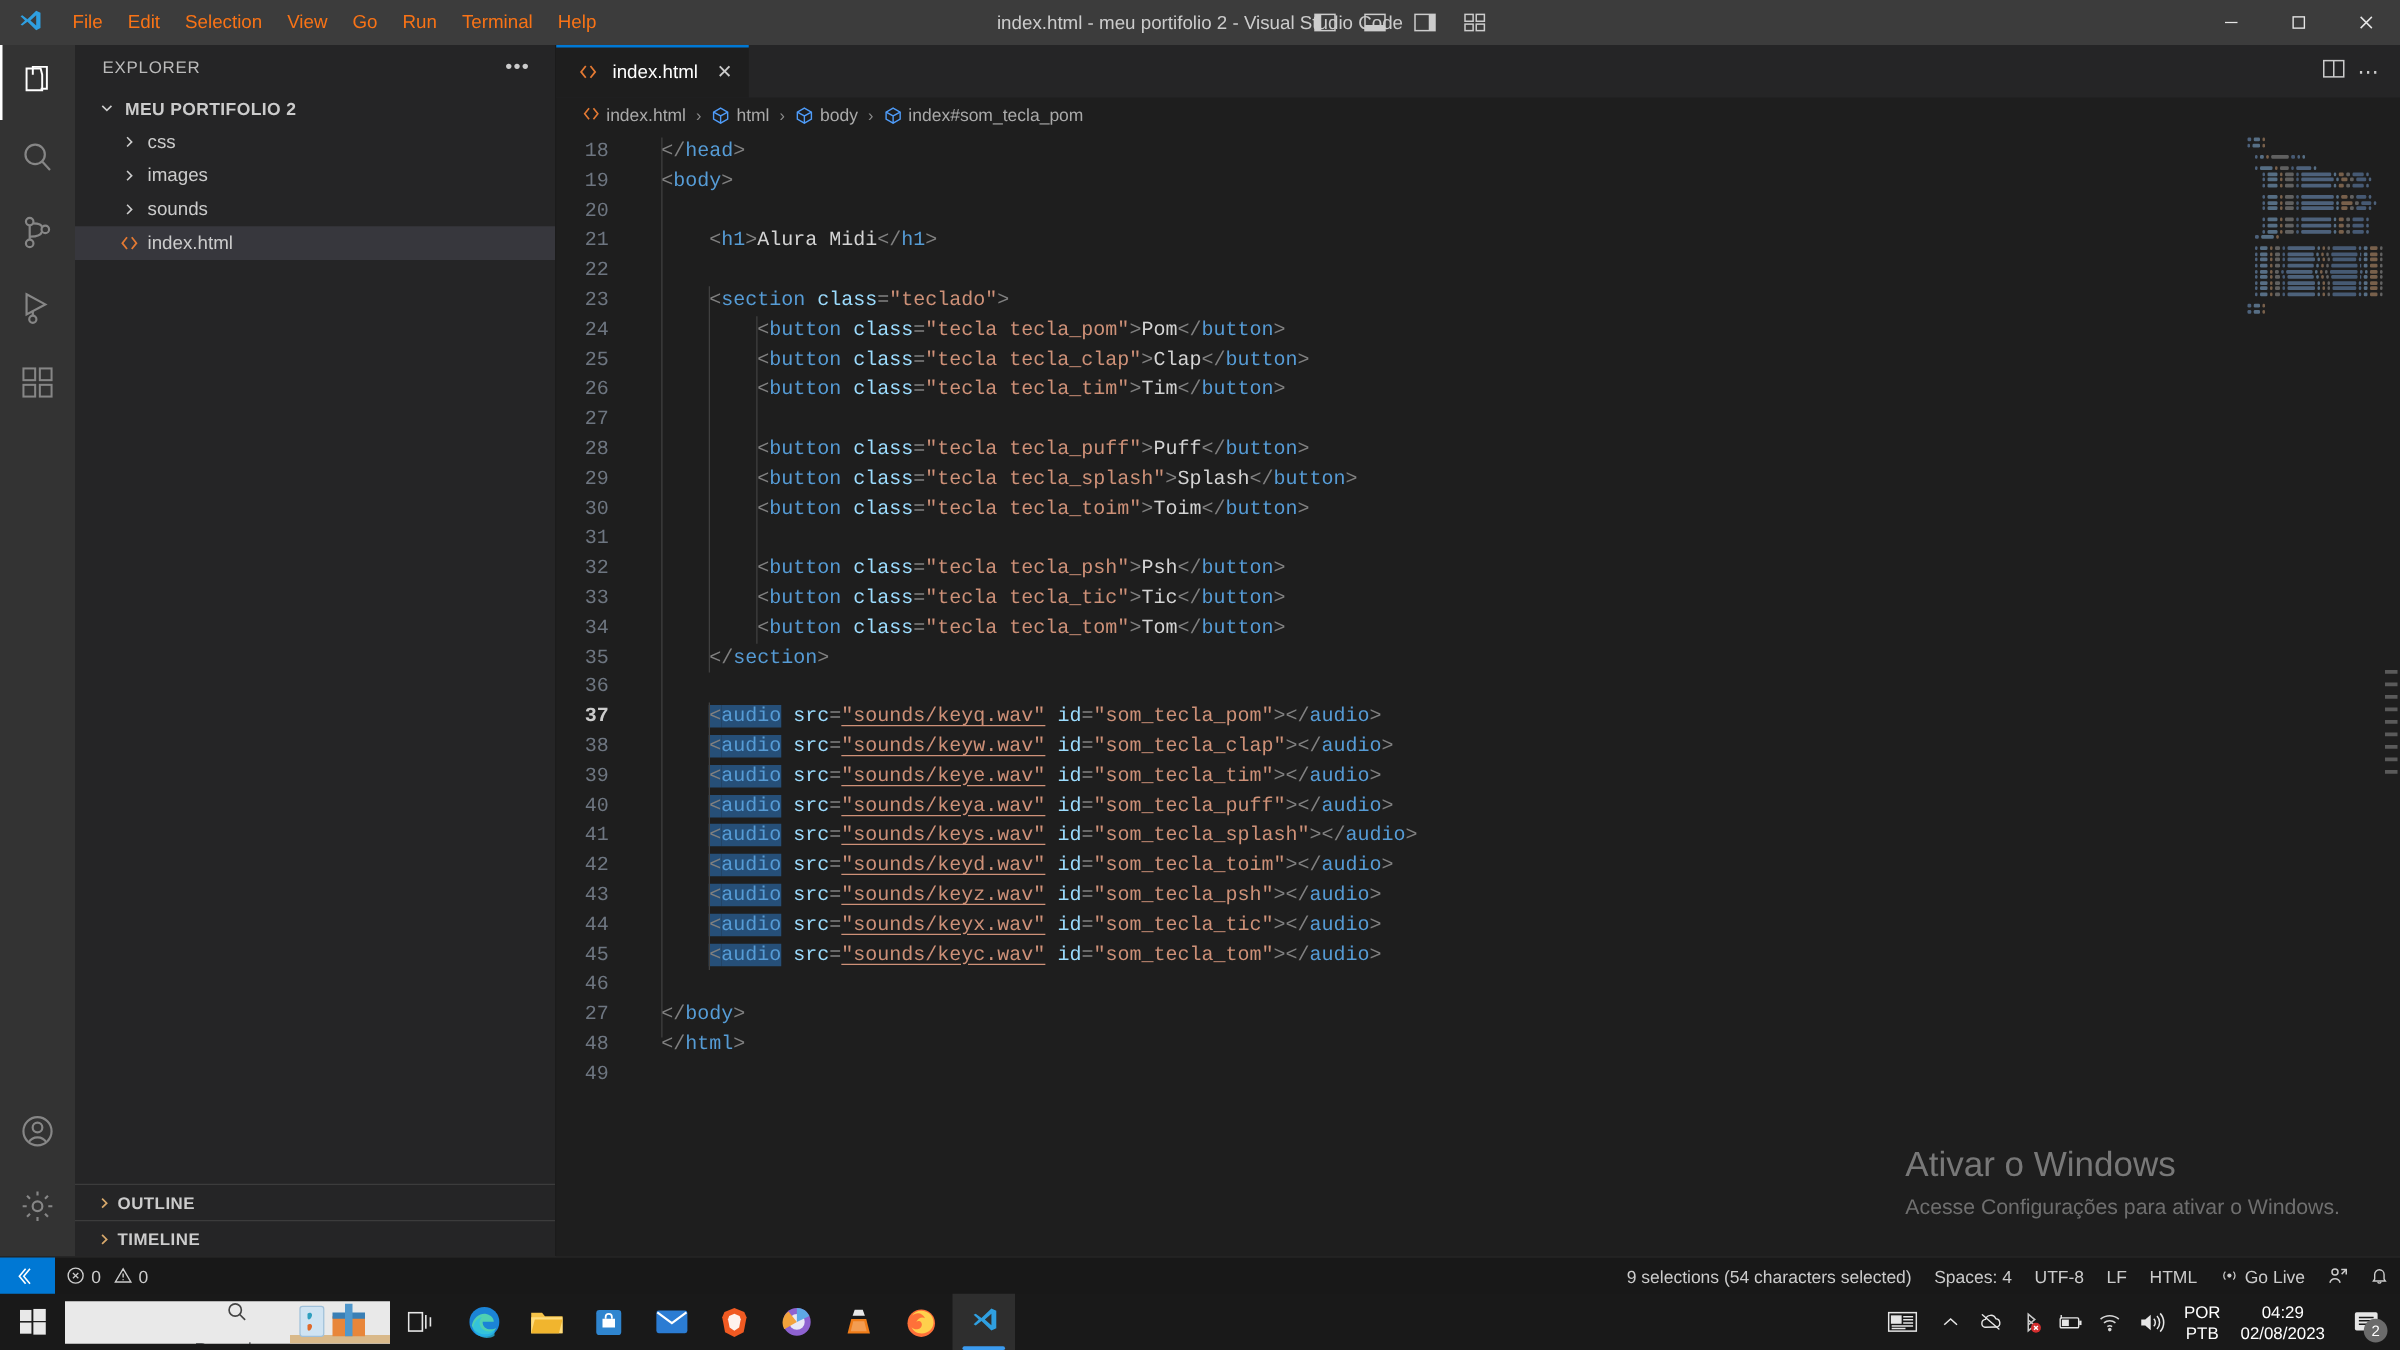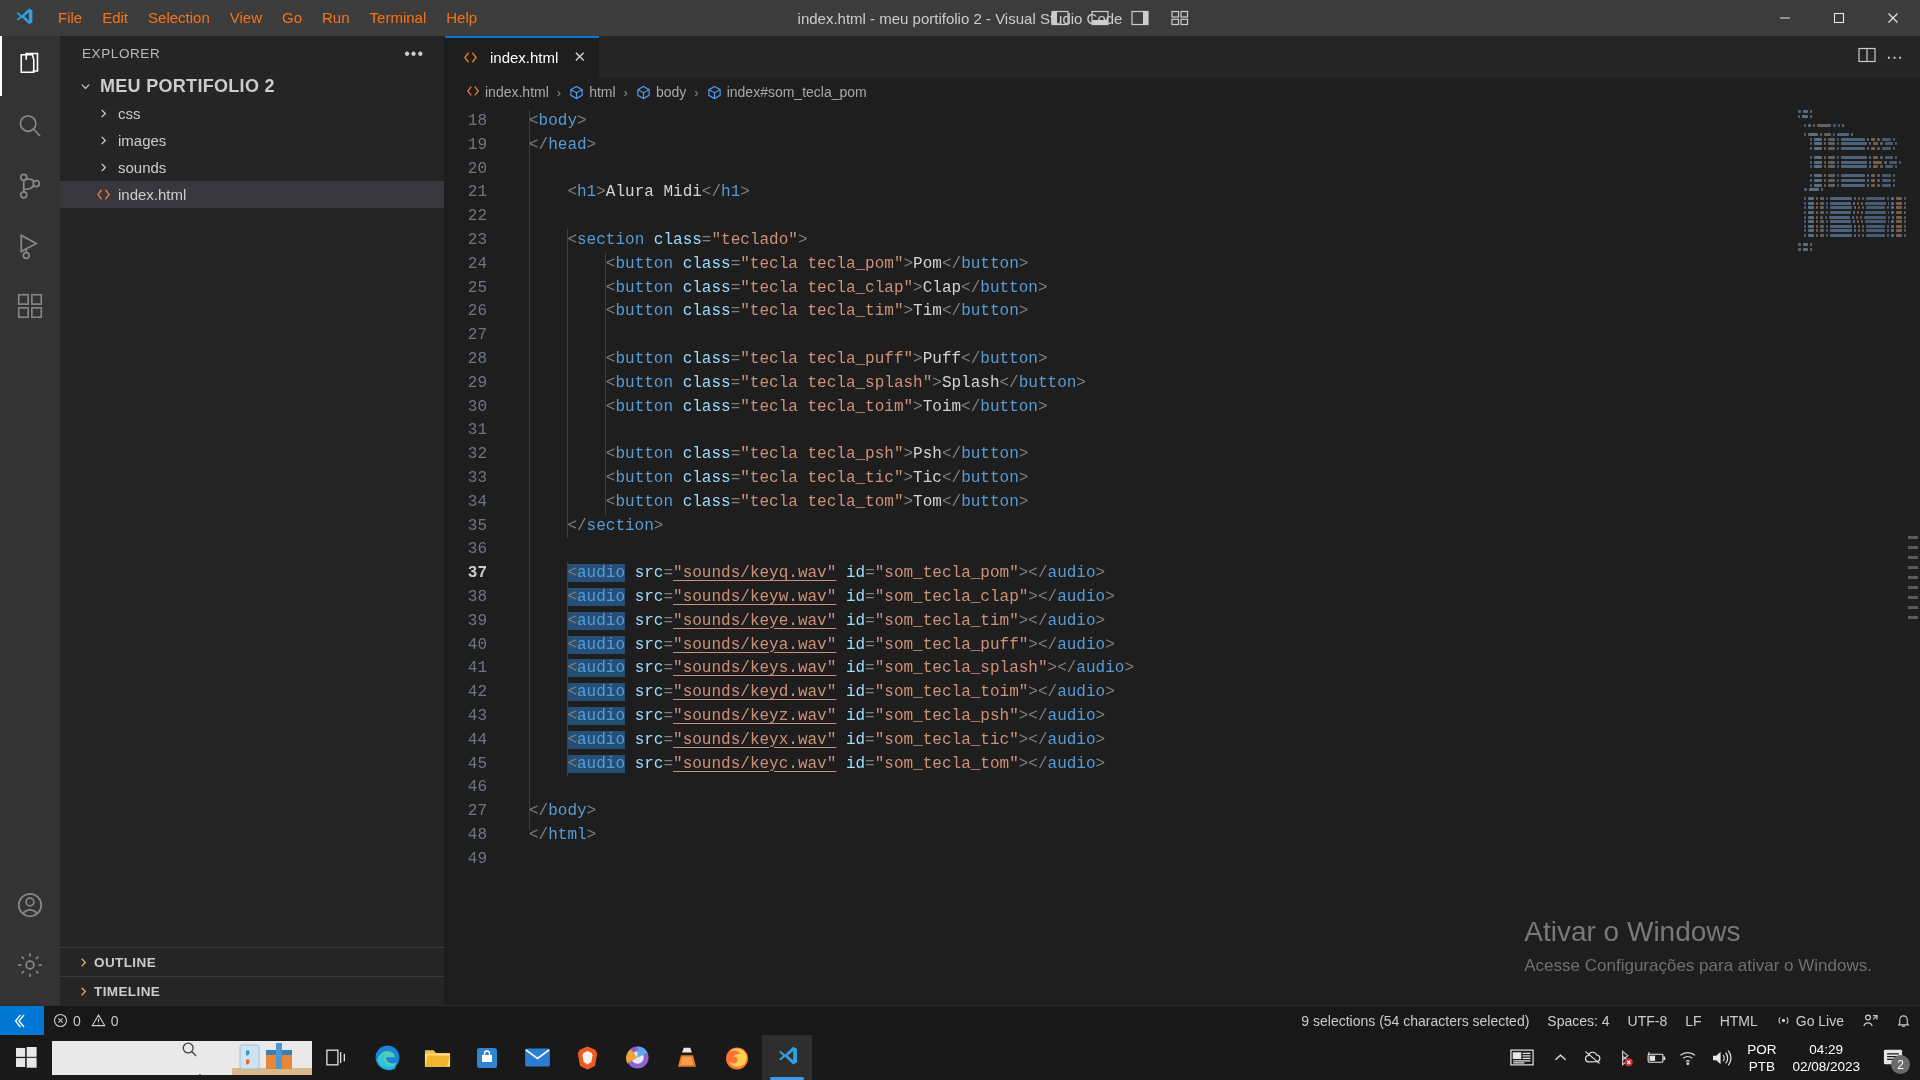--- a/index.html
+++ b/index.html
@@ -56,21 +56,21 @@
     height:35px; display:flex; align-items:center; padding:0 20px 0 22px;
     font-size:13.5px; letter-spacing:.6px; color:#bbbbbb; text-transform:uppercase;
     justify-content:space-between; flex:0 0 35px;
   }
   .sb-dots{ color:#cccccc; font-size:16px; letter-spacing:1px; }
   .tree{ flex:1; overflow:hidden; padding-top:2px; }
   .tree-row{
     height:27px; display:flex; align-items:center; font-size:15px; color:#cccccc;
     padding-left:14px; white-space:nowrap; cursor:pointer;
   }
-  .tree-row.root{ font-weight:bold; font-size:18px; letter-spacing:.3px; padding-left:14px;}
+  .tree-row.root{ font-weight:bold; font-size:14px; letter-spacing:.3px; padding-left:14px;}
   .tree-row.selected{ background:#37373d; }
   .twisty{ width:22px; display:flex; align-items:center; justify-content:center; color:#cccccc; flex:0 0 22px;}
   .indent{ width:18px; flex:0 0 18px; }
   .file-icon{ width:22px; display:flex; align-items:center; justify-content:center; flex:0 0 22px; color:#e37933; font-size:13px; font-weight:bold;}
   .tree-label{ padding-left:4px; }
 
   .sb-bottom{ }
   .sb-section{
     height:29px; display:flex; align-items:center; font-size:13.5px; font-weight:bold;
     color:#cccccc; letter-spacing:.4px; border-top:1px solid #3c3c3c; padding-left:12px; cursor:pointer;
@@ -477,22 +477,22 @@
             <div class="ln">43</div>
             <div class="ln">44</div>
             <div class="ln">45</div>
             <div class="ln">46</div>
             <div class="ln">27</div>
             <div class="ln">48</div>
             <div class="ln">49</div>
           </div>
         <div class="codewrap" id="codewrap">
           <div class="guide" style="left:22px;height:720px;"></div>
-        <div class="cl"><span class="t-punc">&lt;</span><span class="t-tag">body</span><span class="t-punc">&gt;</span></div>
-            <div class="cl"><span class="t-punc">&lt;/</span><span class="t-tag">head</span><span class="t-punc">&gt;</span></div>
+        <div class="cl"><span class="t-punc">&lt;/</span><span class="t-tag">head</span><span class="t-punc">&gt;</span></div>
+            <div class="cl"><span class="t-punc">&lt;</span><span class="t-tag">body</span><span class="t-punc">&gt;</span></div>
             <div class="cl"></div>
             <div class="cl"><span class="t-txt">    </span><span class="t-punc">&lt;</span><span class="t-tag">h1</span><span class="t-punc">&gt;</span><span class="t-txt">Alura Midi</span><span class="t-punc">&lt;/</span><span class="t-tag">h1</span><span class="t-punc">&gt;</span></div>
             <div class="cl"></div>
             <div class="cl"><span class="t-txt">    </span><span class="t-punc">&lt;</span><span class="t-tag">section</span><span class="t-txt"> </span><span class="t-attr">class</span><span class="t-punc">=</span><span class="t-str">"teclado"</span><span class="t-punc">&gt;</span></div>
             <div class="cl"><span class="t-txt">        </span><span class="t-punc">&lt;</span><span class="t-tag">button</span><span class="t-txt"> </span><span class="t-attr">class</span><span class="t-punc">=</span><span class="t-str">"tecla tecla_pom"</span><span class="t-punc">&gt;</span><span class="t-txt">Pom</span><span class="t-punc">&lt;/</span><span class="t-tag">button</span><span class="t-punc">&gt;</span></div>
             <div class="cl"><span class="t-txt">        </span><span class="t-punc">&lt;</span><span class="t-tag">button</span><span class="t-txt"> </span><span class="t-attr">class</span><span class="t-punc">=</span><span class="t-str">"tecla tecla_clap"</span><span class="t-punc">&gt;</span><span class="t-txt">Clap</span><span class="t-punc">&lt;/</span><span class="t-tag">button</span><span class="t-punc">&gt;</span></div>
             <div class="cl"><span class="t-txt">        </span><span class="t-punc">&lt;</span><span class="t-tag">button</span><span class="t-txt"> </span><span class="t-attr">class</span><span class="t-punc">=</span><span class="t-str">"tecla tecla_tim"</span><span class="t-punc">&gt;</span><span class="t-txt">Tim</span><span class="t-punc">&lt;/</span><span class="t-tag">button</span><span class="t-punc">&gt;</span></div>
             <div class="cl"></div>
             <div class="cl"><span class="t-txt">        </span><span class="t-punc">&lt;</span><span class="t-tag">button</span><span class="t-txt"> </span><span class="t-attr">class</span><span class="t-punc">=</span><span class="t-str">"tecla tecla_puff"</span><span class="t-punc">&gt;</span><span class="t-txt">Puff</span><span class="t-punc">&lt;/</span><span class="t-tag">button</span><span class="t-punc">&gt;</span></div>
             <div class="cl"><span class="t-txt">        </span><span class="t-punc">&lt;</span><span class="t-tag">button</span><span class="t-txt"> </span><span class="t-attr">class</span><span class="t-punc">=</span><span class="t-str">"tecla tecla_splash"</span><span class="t-punc">&gt;</span><span class="t-txt">Splash</span><span class="t-punc">&lt;/</span><span class="t-tag">button</span><span class="t-punc">&gt;</span></div>

